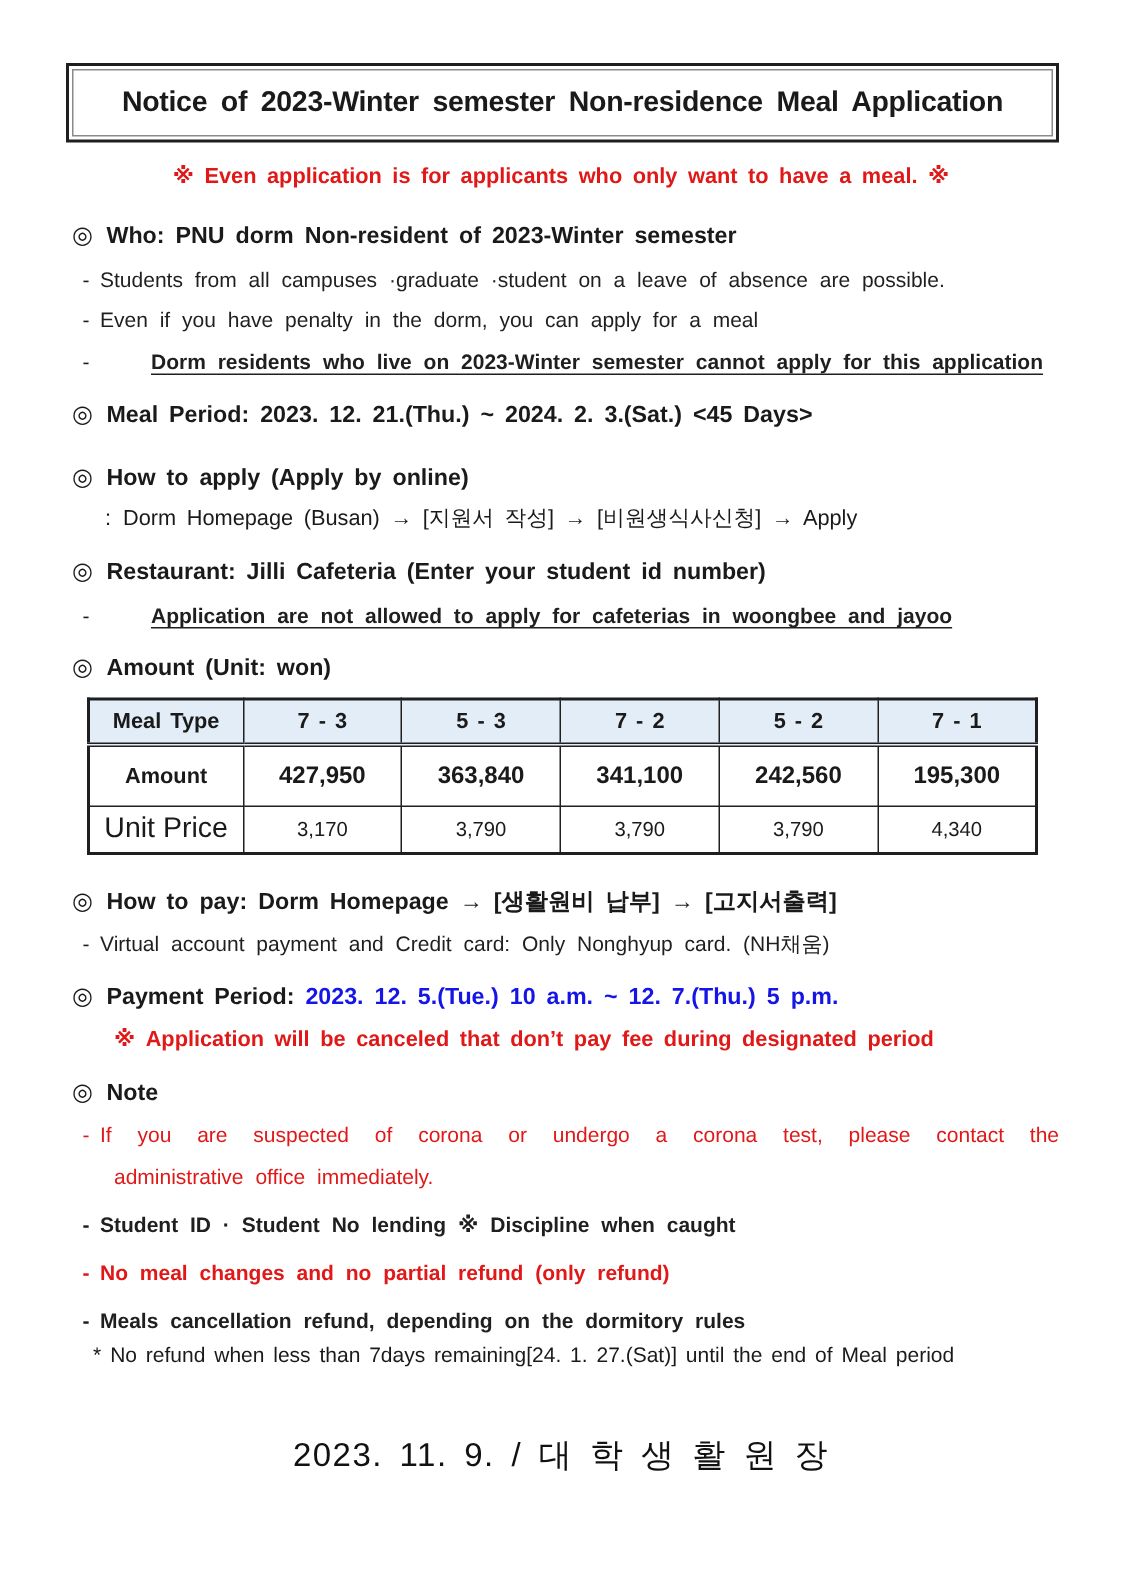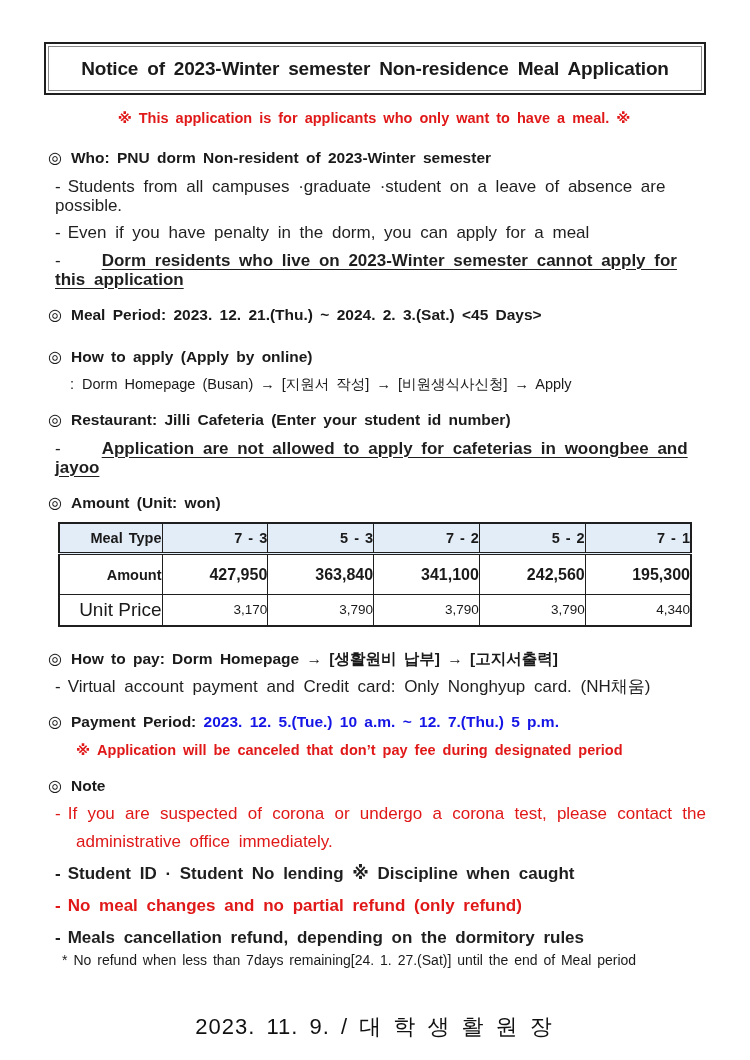--- a/index.html
+++ b/index.html
@@ -35,21 +35,21 @@
 
   .subtitle {
     margin-top: 19px; text-align: center;
     color: var(--red); font-weight: 700; font-size: 14.5px;
     word-spacing: 3px;
   }
 
   .sec { margin-left: 8px; font-size: 15.5px; font-weight: 700; word-spacing: 3px; line-height: 20px; }
   .sec .mk { margin-right: 9px; font-weight: 400; font-size: 16px; }
 
-  .item { margin-left: 15px; font-size: 17px; line-height: 19px; word-spacing: 4px; color: #1f1f1f; }
+  .item { margin-left: 15px; font-size: 14px; line-height: 19px; word-spacing: 4px; color: #1f1f1f; }
   .item .mk { margin-right: 7px; }
 
   .u { text-decoration: underline; text-underline-offset: 3px; text-decoration-thickness: 1px; padding-left: 34px; }
   .b { font-weight: 700; }
   .sb { font-weight: 600; }
   .red { color: var(--red); }
   .blue { color: var(--blue); }
 
   .colon-line { margin-left: 30px; font-size: 14.5px; line-height: 19px; word-spacing: 3px; }
   .colon-line .mk { margin-right: 8px; }
@@ -74,21 +74,21 @@
   table.meal-table {
     margin: 9px 0 0 18px;
     border-collapse: collapse;
     width: 634px;
     table-layout: fixed;
     border: 2px solid #1f1f1f;
   }
   table.meal-table col.c0 { width: 103px; }
   table.meal-table th, table.meal-table td {
     border: 1px solid #1f1f1f;
-    text-align: right; vertical-align: middle;
+    text-align: center; vertical-align: middle;
     padding: 0;
   }
   table.meal-table thead th {
     background: var(--table-header-bg);
     height: 31px; font-size: 14.5px; font-weight: 700;
     border-bottom: 3px double #1f1f1f;
     word-spacing: 2px;
   }
   tr.amount-row td { height: 41px; font-size: 16px; font-weight: 700; }
   tr.amount-row td.row-label { font-size: 14.5px; }
@@ -103,21 +103,21 @@
 </style>
 </head>
 <body>
 
 <div class="page">
 
   <div class="title-box">
     <div class="title">Notice of 2023-Winter semester Non-residence Meal Application</div>
   </div>
 
-  <div class="subtitle">※ This application is for applicants who only want to have a meal. ※</div>
+  <div class="subtitle">※ Even application is for applicants who only want to have a meal. ※</div>
 
   <div class="sec mt-sec1">
     <span class="mk">◎</span><span class="b">Who: PNU dorm Non-resident of 2023-Winter semester</span>
   </div>
   <div class="item mt-item">
     <span class="mk">-</span><span>Students from all campuses ·graduate ·student on a leave of absence are possible.</span>
   </div>
   <div class="item mt-item">
     <span class="mk">-</span><span>Even if you have penalty in the dorm, you can apply for a meal</span>
   </div>

